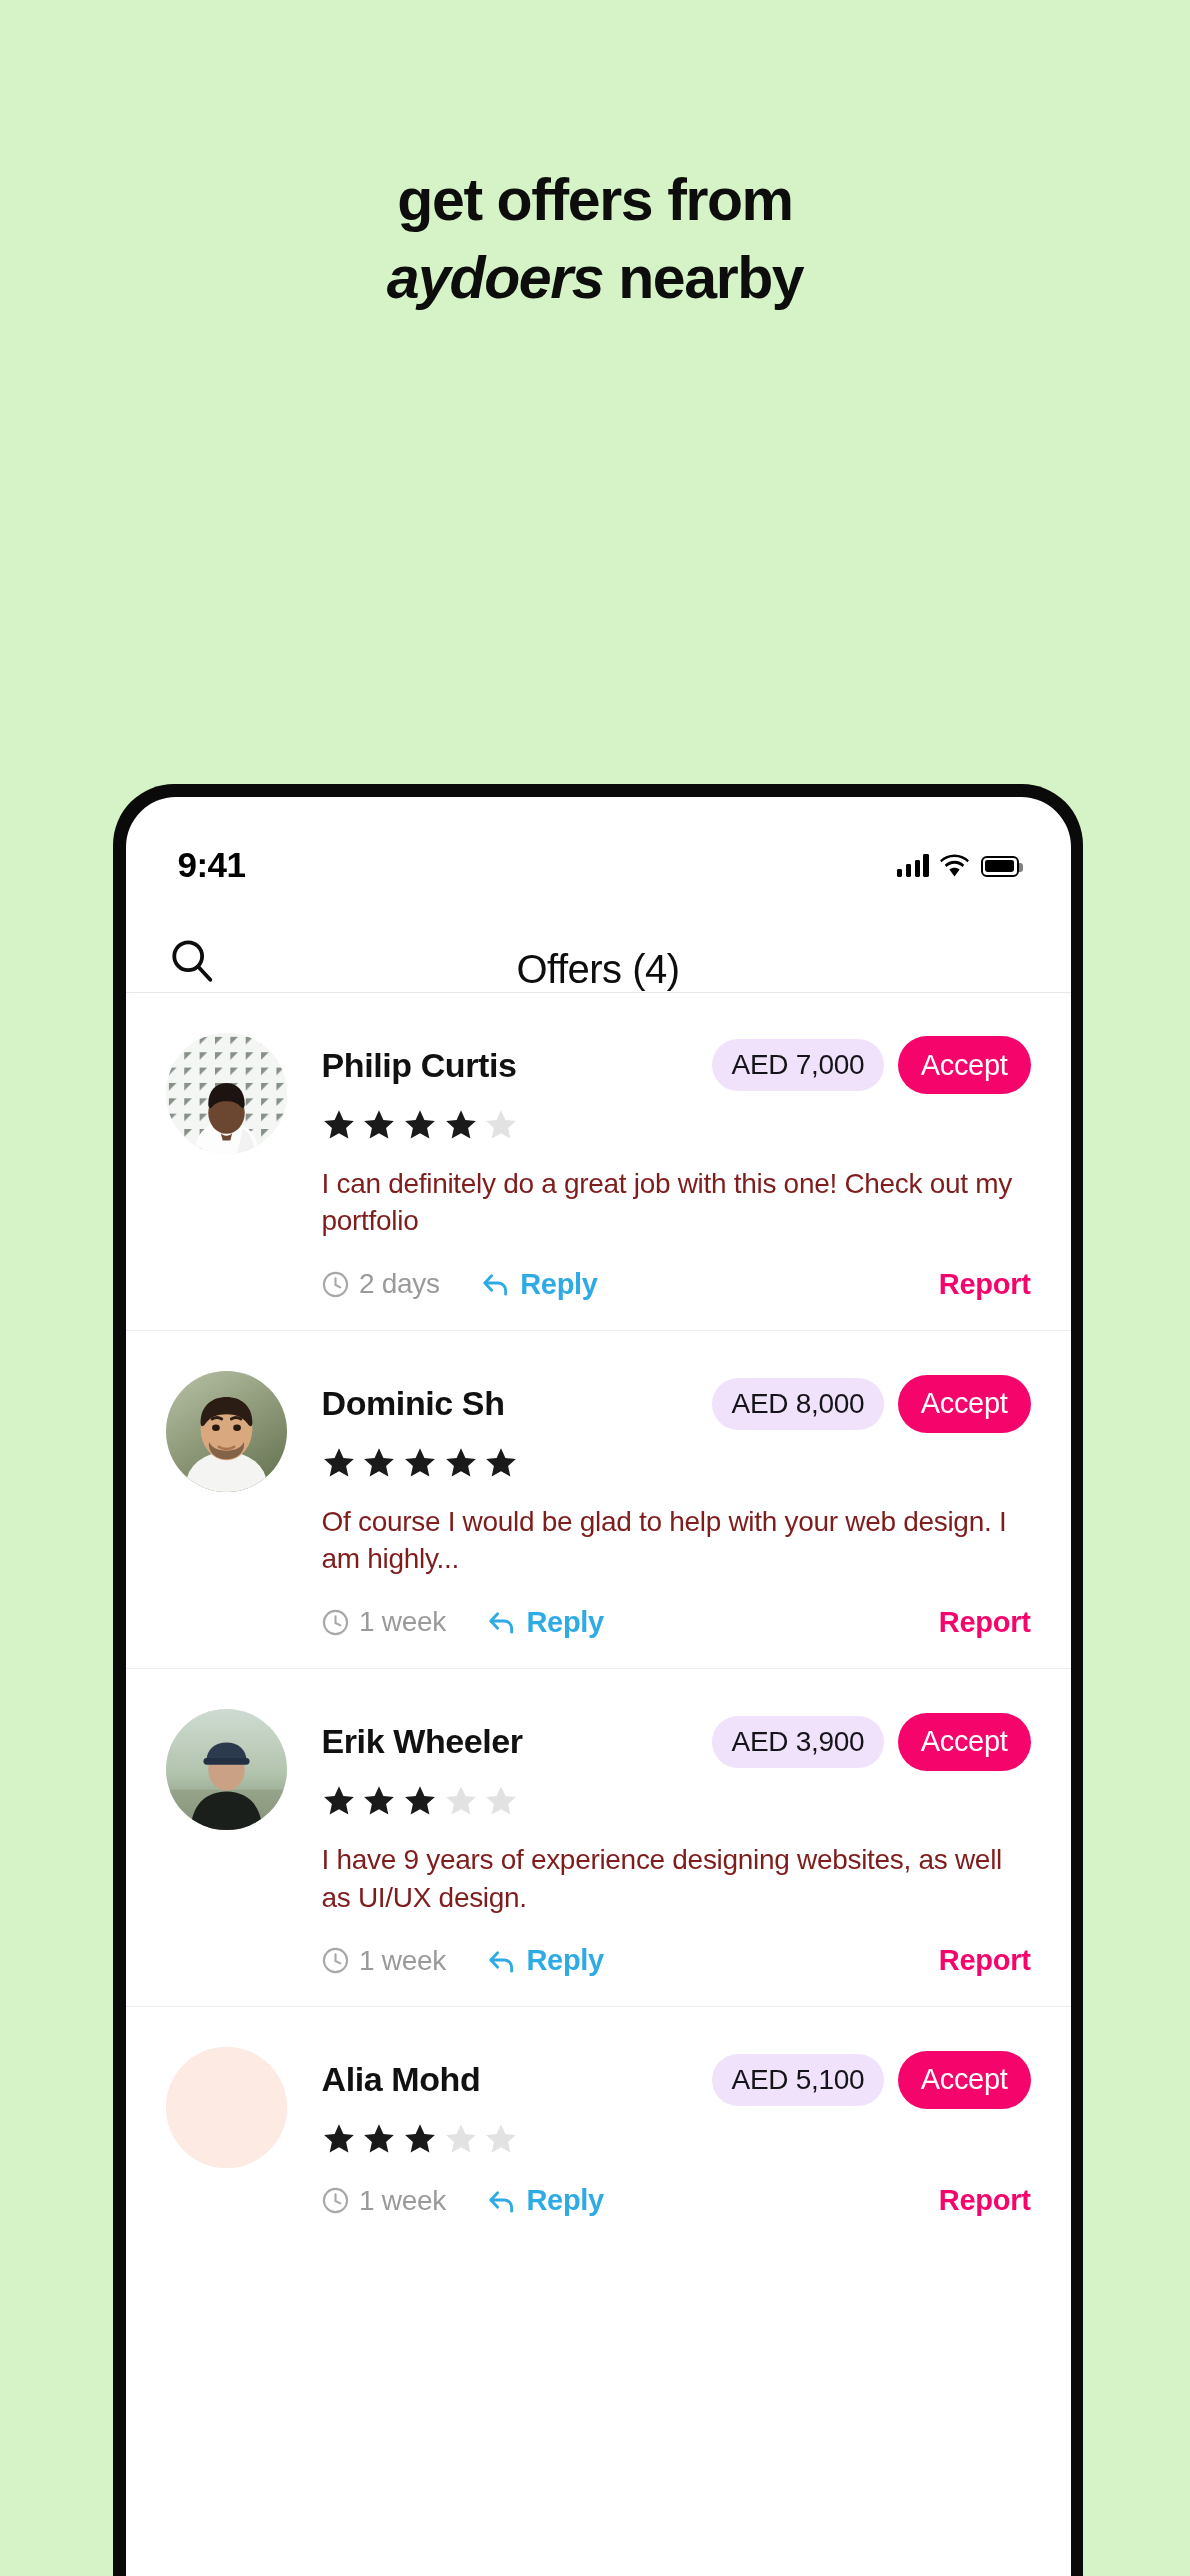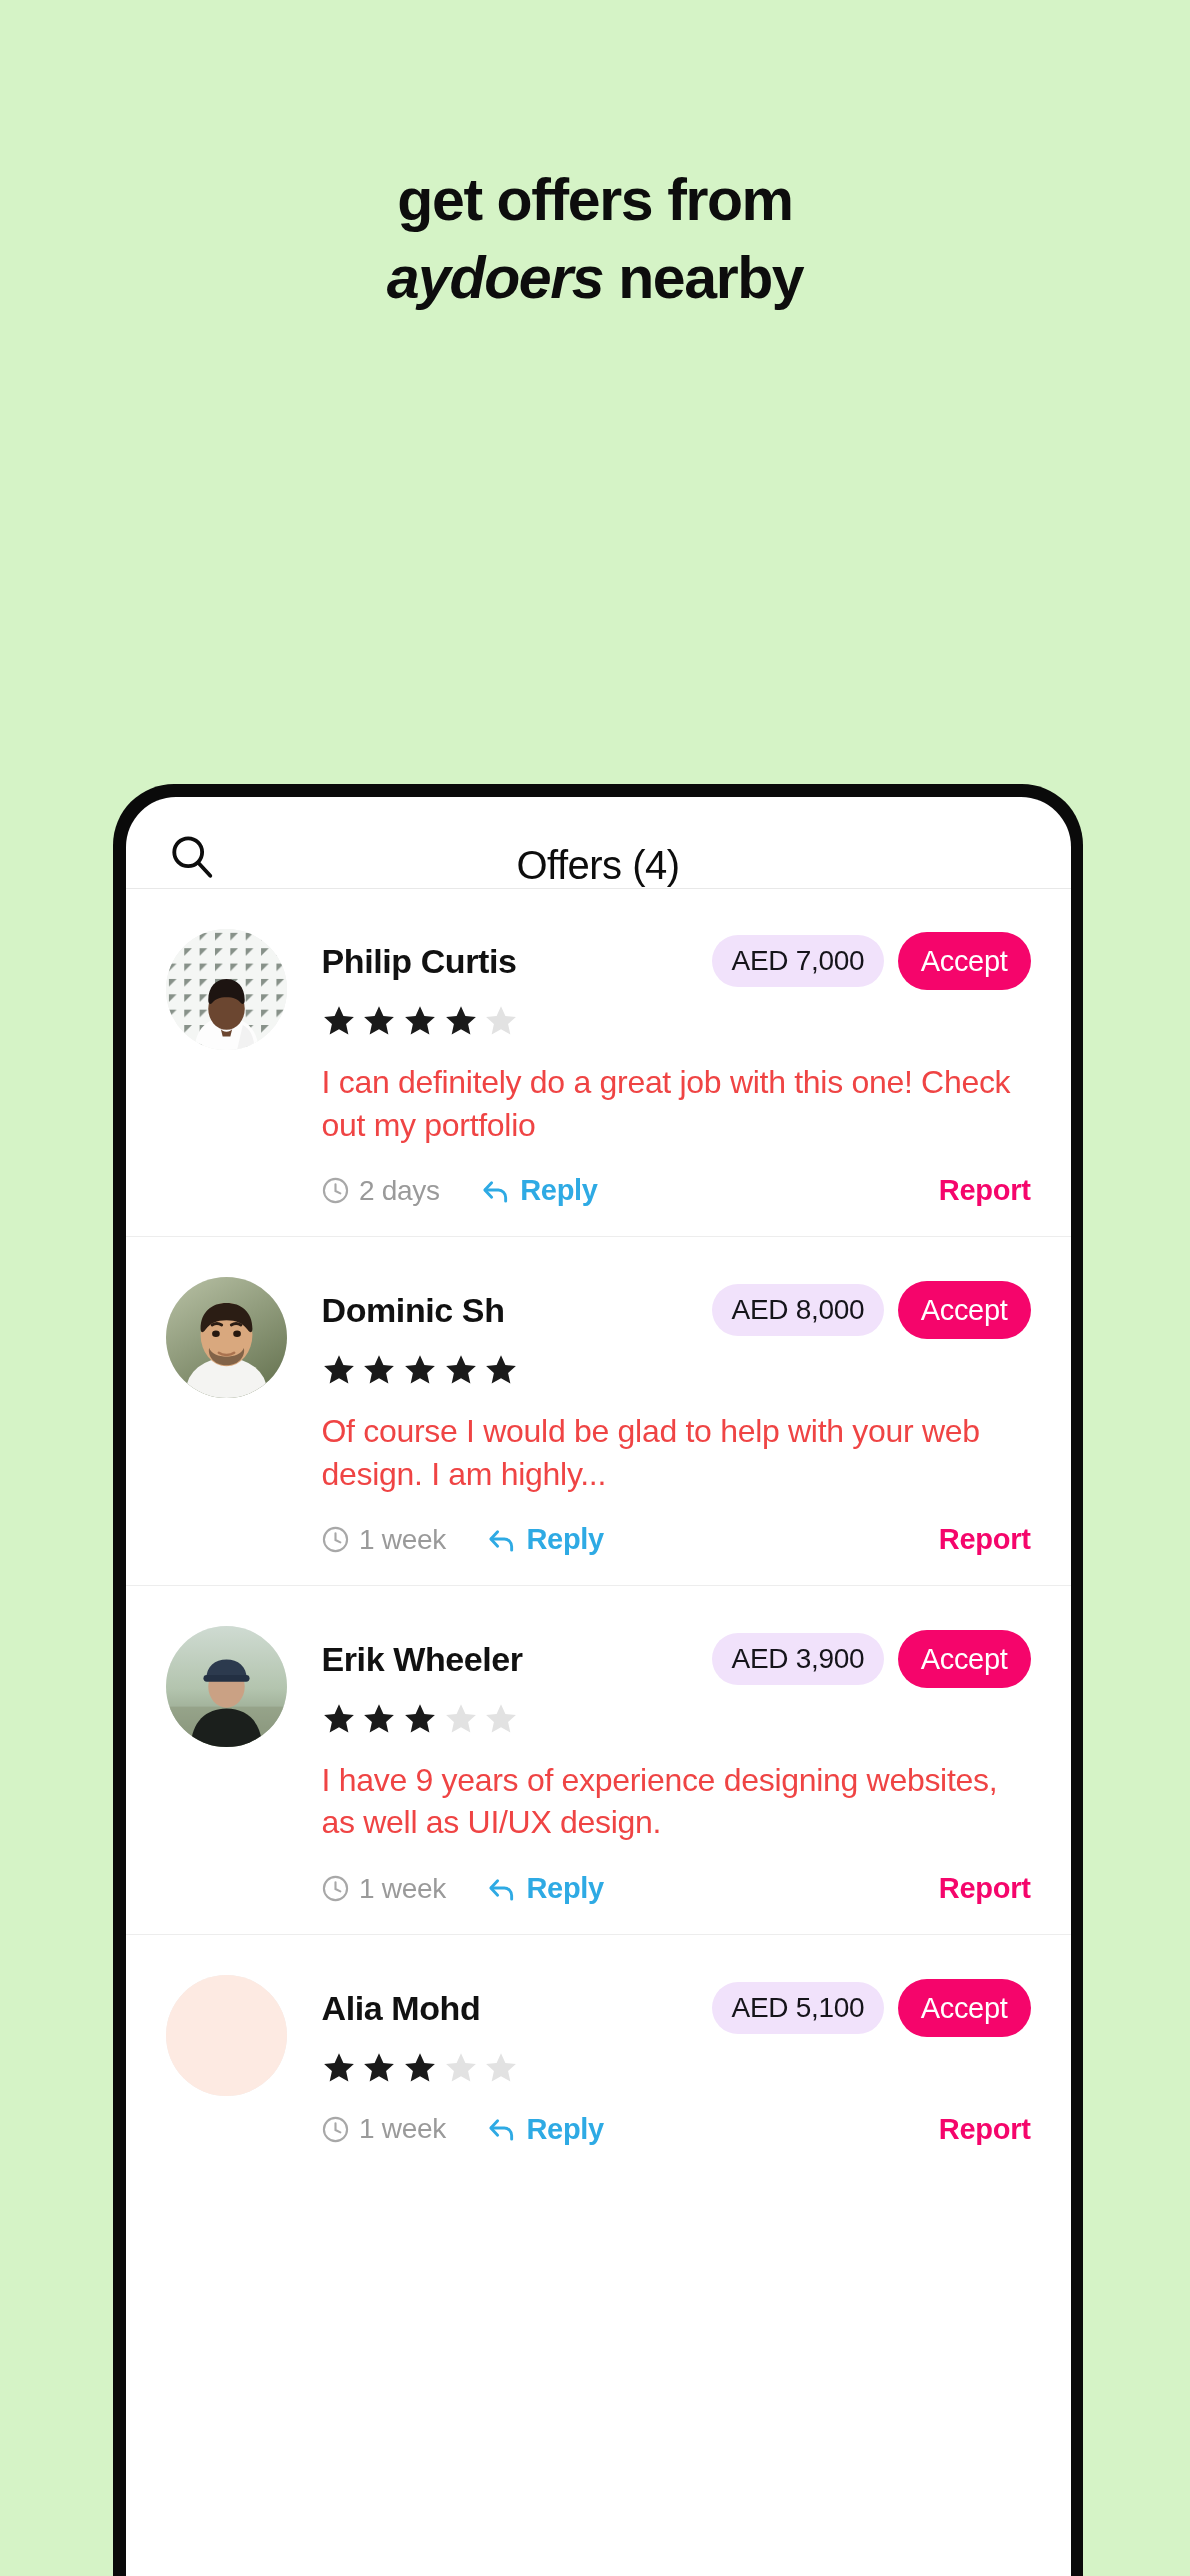--- a/index.html
+++ b/index.html
@@ -147,23 +147,23 @@
     white-space:nowrap;
     cursor:pointer;
     letter-spacing:-0.3px;
   }
 
   .stars { display:flex; gap:6.7px; margin-top:13.4px; }
   .stars svg { width:34px; height:34px; display:block; }
 
   .offer-msg {
     margin-top:23px;
-    font-size:32px;
+    font-size:28px;
     line-height:1.34;
-    color:#ef4444;
+    color:#7f1d1d;
     letter-spacing:-0.3px;
   }
 
   .offer-foot {
     margin-top:28px;
     display:flex; align-items:center;
   }
   .foot-time {
     display:flex; align-items:center; gap:10.5px;
     color:#9a9a9a; font-size:28px; letter-spacing:-0.3px;
@@ -186,20 +186,39 @@
 <body>
 
 <div class="headline">
   <span>get offers from</span>
   <span class="l2"><em>aydoers</em><span> nearby</span></span>
 </div>
 
 <div class="phone">
   <div class="screen">
 
+    <div class="statusbar">
+      <div class="sb-time">9:41</div>
+      <div class="sb-right">
+        <div class="sb-signal">
+          <i></i>
+            <i></i>
+            <i></i>
+            <i></i>
+        </div>
+        <svg class="sb-wifi" viewBox="0 0 30 24">
+          <path d="M15 3.2C9.7 3.2 4.9 5.3 1.4 8.7L0 6.6C4 2.7 9.2 0.5 15 0.5s11 2.2 15 6.1l-1.4 2.1C25.1 5.3 20.3 3.2 15 3.2z" fill="#000"></path>
+          <path d="M15 10.1c-3.3 0-6.3 1.3-8.5 3.4l-1.6-2.4C7.6 8.5 11.1 7 15 7s7.4 1.5 10.1 4.1l-1.6 2.4c-2.2-2.1-5.2-3.4-8.5-3.4z" fill="#000"></path>
+          <path d="M15 23.5l-5.3-7.2c1.5-1.2 3.3-1.9 5.3-1.9s3.8.7 5.3 1.9L15 23.5z" fill="#000"></path>
+        </svg>
+        <div class="sb-batt">
+            <span></span>
+          </div>
+      </div>
+    </div>
 
     <div class="header">
       <div class="search-btn">
         <svg width="48" height="48" viewBox="0 0 50 50">
           <circle cx="20" cy="19" r="14.5" fill="none" stroke="#0d0d0d" stroke-width="4"></circle>
           <line x1="30.5" y1="30" x2="43" y2="43.5" stroke="#0d0d0d" stroke-width="4" stroke-linecap="round"></line>
         </svg>
       </div>
       <div class="page-title">Offers (4)</div>
     </div>

